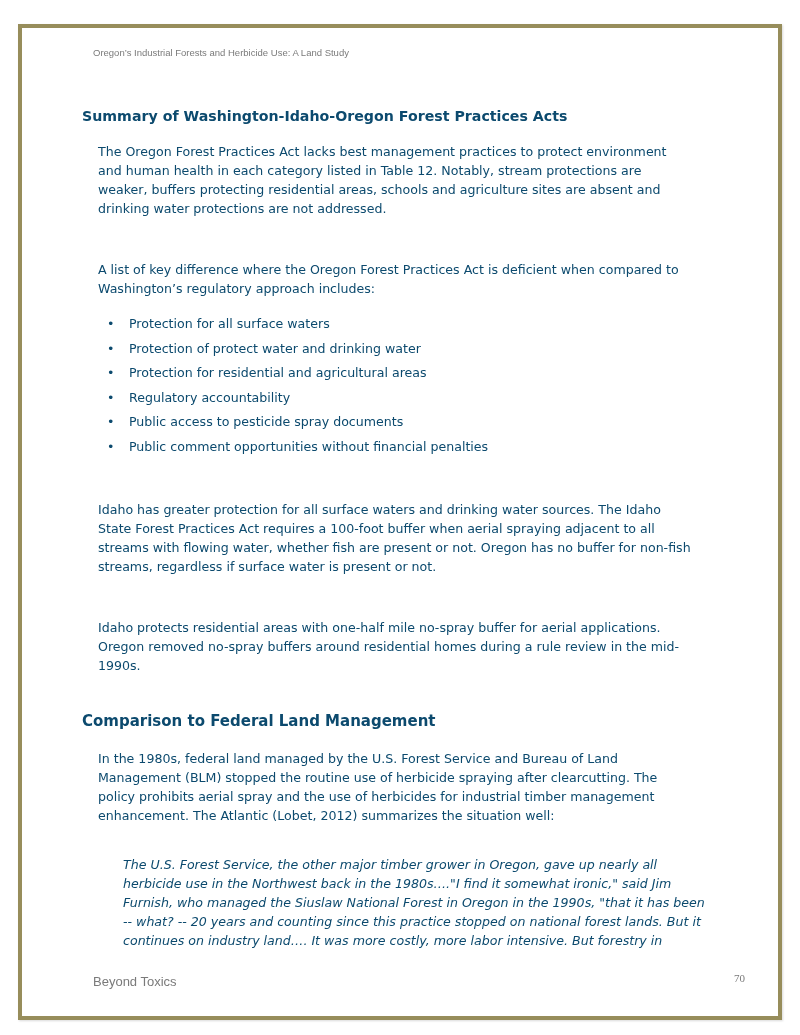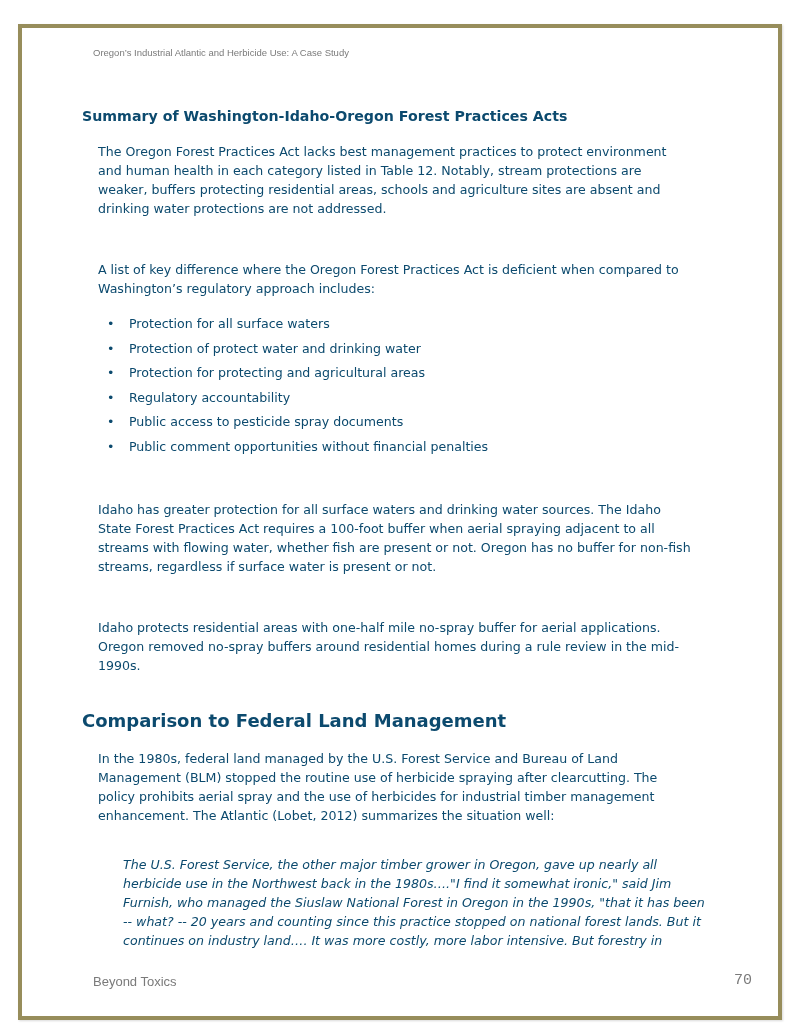--- a/index.html
+++ b/index.html
@@ -11,51 +11,51 @@
     .running-head {
       position: absolute; left: 93px; top: 47px;
       font-family: "Liberation Sans", sans-serif; font-size: 9.5px; color: #7a7a7a;
     }
     .content {
       position: absolute; left: 82px; top: 107px; width: 625px;
       font-family: "DejaVu Sans", sans-serif; font-size: 12.6px; line-height: 19px; color: #0c4a6e;
     }
     .content p { margin: 16px; }
     .h-small { font-weight: bold; font-size: 14.2px; line-height: 19px; margin: 0; }
-    .h-large { font-weight: bold; font-size: 18px; line-height: 24px; margin: 0; }
+    .h-large { font-weight: bold; font-size: 15px; line-height: 24px; margin: 0; }
     .gap-sm { height: 10px; }
     ul.bullets { list-style: none; margin: 12px 0 0 0; padding: 0; }
     ul.bullets li { position: relative; padding-left: 47px; height: 24.5px; line-height: 19px; }
     ul.bullets li .dot { position: absolute; left: 25px; top: 0; }
     blockquote { margin: 0 0 8px 41px; font-style: italic; }
     .footer-left {
       position: absolute; left: 93px; top: 974px;
       font-family: "Liberation Sans", sans-serif; font-size: 13px; color: #7a7a7a;
     }
     .footer-right {
       position: absolute; left: 734px; top: 972px;
-      font-family: Liberation Mono, monospace; font-size: 15px; color: #7a7a7a;
+      font-family: Liberation Serif, serif; font-size: 11px; color: #7a7a7a;
     }
   </style>
 </head>
 <body>
 
 <div class="page-border"></div>
 
-<div class="running-head">Oregon’s Industrial Atlantic and Herbicide Use: A Case Study</div>
+<div class="running-head">Oregon’s Industrial Forests and Herbicide Use: A Land Study</div>
 
 <div class="content">
   <h2 class="h-small">Summary of Washington-Idaho-Oregon Forest Practices Acts</h2>
   <p>The Oregon Forest Practices Act lacks best management practices to protect environment and human health in each category listed in Table 12.  Notably, stream protections are weaker, buffers protecting residential areas, schools and agriculture sites are absent and drinking water protections are not addressed.</p>
   <div class="gap-sm"></div>
   <p>A list of key difference where the Oregon Forest Practices Act is deficient when compared to Washington’s regulatory approach includes:</p>
   <ul class="bullets">
     <li><span class="dot">•</span><span>Protection for all surface waters</span></li>
     <li><span class="dot">•</span><span>Protection of protect water and drinking water</span></li>
-    <li><span class="dot">•</span><span>Protection for protecting and agricultural areas</span></li>
+    <li><span class="dot">•</span><span>Protection for residential and agricultural areas</span></li>
     <li><span class="dot">•</span><span>Regulatory accountability</span></li>
     <li><span class="dot">•</span><span>Public access to pesticide spray documents</span></li>
     <li><span class="dot">•</span><span>Public comment opportunities without financial penalties</span></li>
   </ul>
   <div style="height:23px"></div>
   <p>Idaho has greater protection for all surface waters and drinking water sources.  The Idaho State Forest Practices Act requires a 100-foot buffer when aerial spraying adjacent to all streams with flowing water, whether fish are present or not.  Oregon has no buffer for non-fish streams, regardless if surface water is present or not.</p>
   <div class="gap-sm"></div>
   <p>Idaho protects residential areas with one-half mile no-spray buffer for aerial applications.  Oregon removed no-spray buffers around residential homes during a rule review in the mid-1990s.</p>
   <div style="height:18px"></div>
   <h1 class="h-large">Comparison to Federal Land Management</h1>

